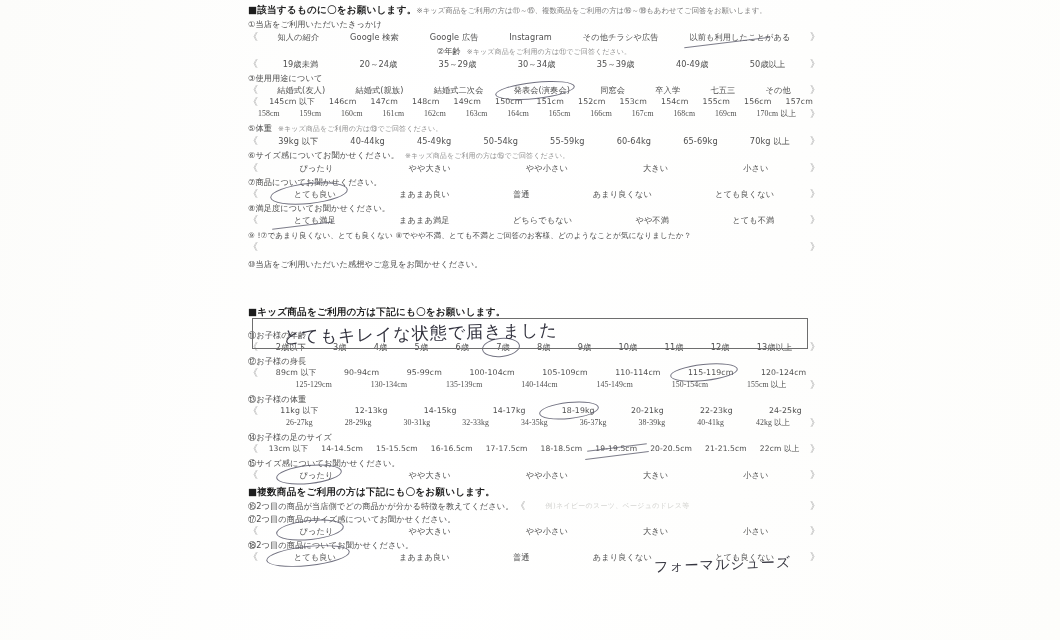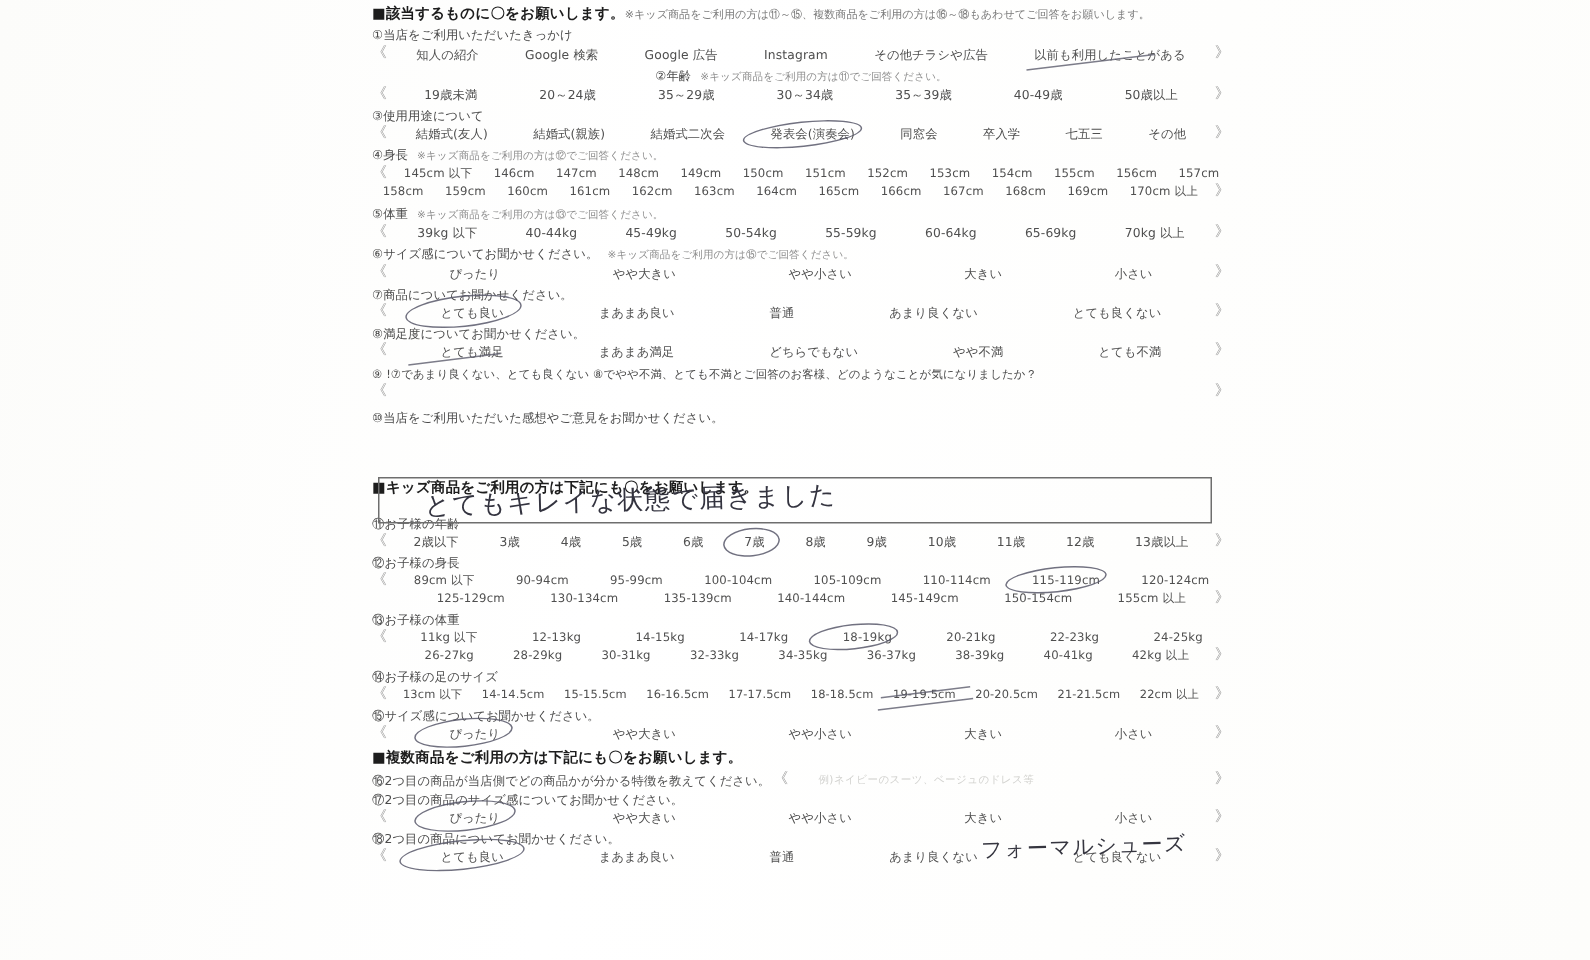--- a/index.html
+++ b/index.html
@@ -49,21 +49,21 @@
     white-space:nowrap;
     letter-spacing:.1px;
   }
   .brk{color:#9a9a9a;font-size:10px;flex:0 0 auto;}
   .brk.l{margin-right:4px;}
   .brk.r{margin-left:auto;padding-left:4px;}
   .opts{display:flex;align-items:flex-start;flex:1 1 auto;}
   .opt{position:relative;display:inline-block;white-space:nowrap;}
   .opt.fill{flex:1 1 auto;text-align:center;}
   
-  .row.cont{padding-left:0;}
+  .row.cont{padding-left:0;font-family:Liberation Serif, serif;}
   
   .hand{
     font-family:"DejaVu Sans","Liberation Sans",sans-serif;
     color:#2c2c35;
   }
   .ink-circle{
     position:absolute;
     border:1.5px solid #58586a;
     border-radius:50%;
     transform:rotate(-6deg);
@@ -159,23 +159,20 @@
         <span class="ink-circle" style="left:-4px;top:-2px;width:78px;height:15px;"></span>
       </span>
       <span class="opt fill">同窓会</span>
       <span class="opt fill">卒入学</span>
       <span class="opt fill">七五三</span>
       <span class="opt fill">その他</span>
     </span>
     <span class="brk r">》</span>
   </div>
 
-  <div class="q" style="margin-top:3px;">
-    <span>④身長</span><span class="sub">※キッズ商品をご利用の方は⑫でご回答ください。</span>
-  </div>
   <div class="row" style="font-size:7.8px;">
     <span class="brk l">《</span>
     <span class="opts">
       <span class="opt fill">145cm 以下</span>
       <span class="opt fill">146cm</span>
       <span class="opt fill">147cm</span>
       <span class="opt fill">148cm</span>
       <span class="opt fill">149cm</span>
       <span class="opt fill">150cm</span>
       <span class="opt fill">151cm</span>

